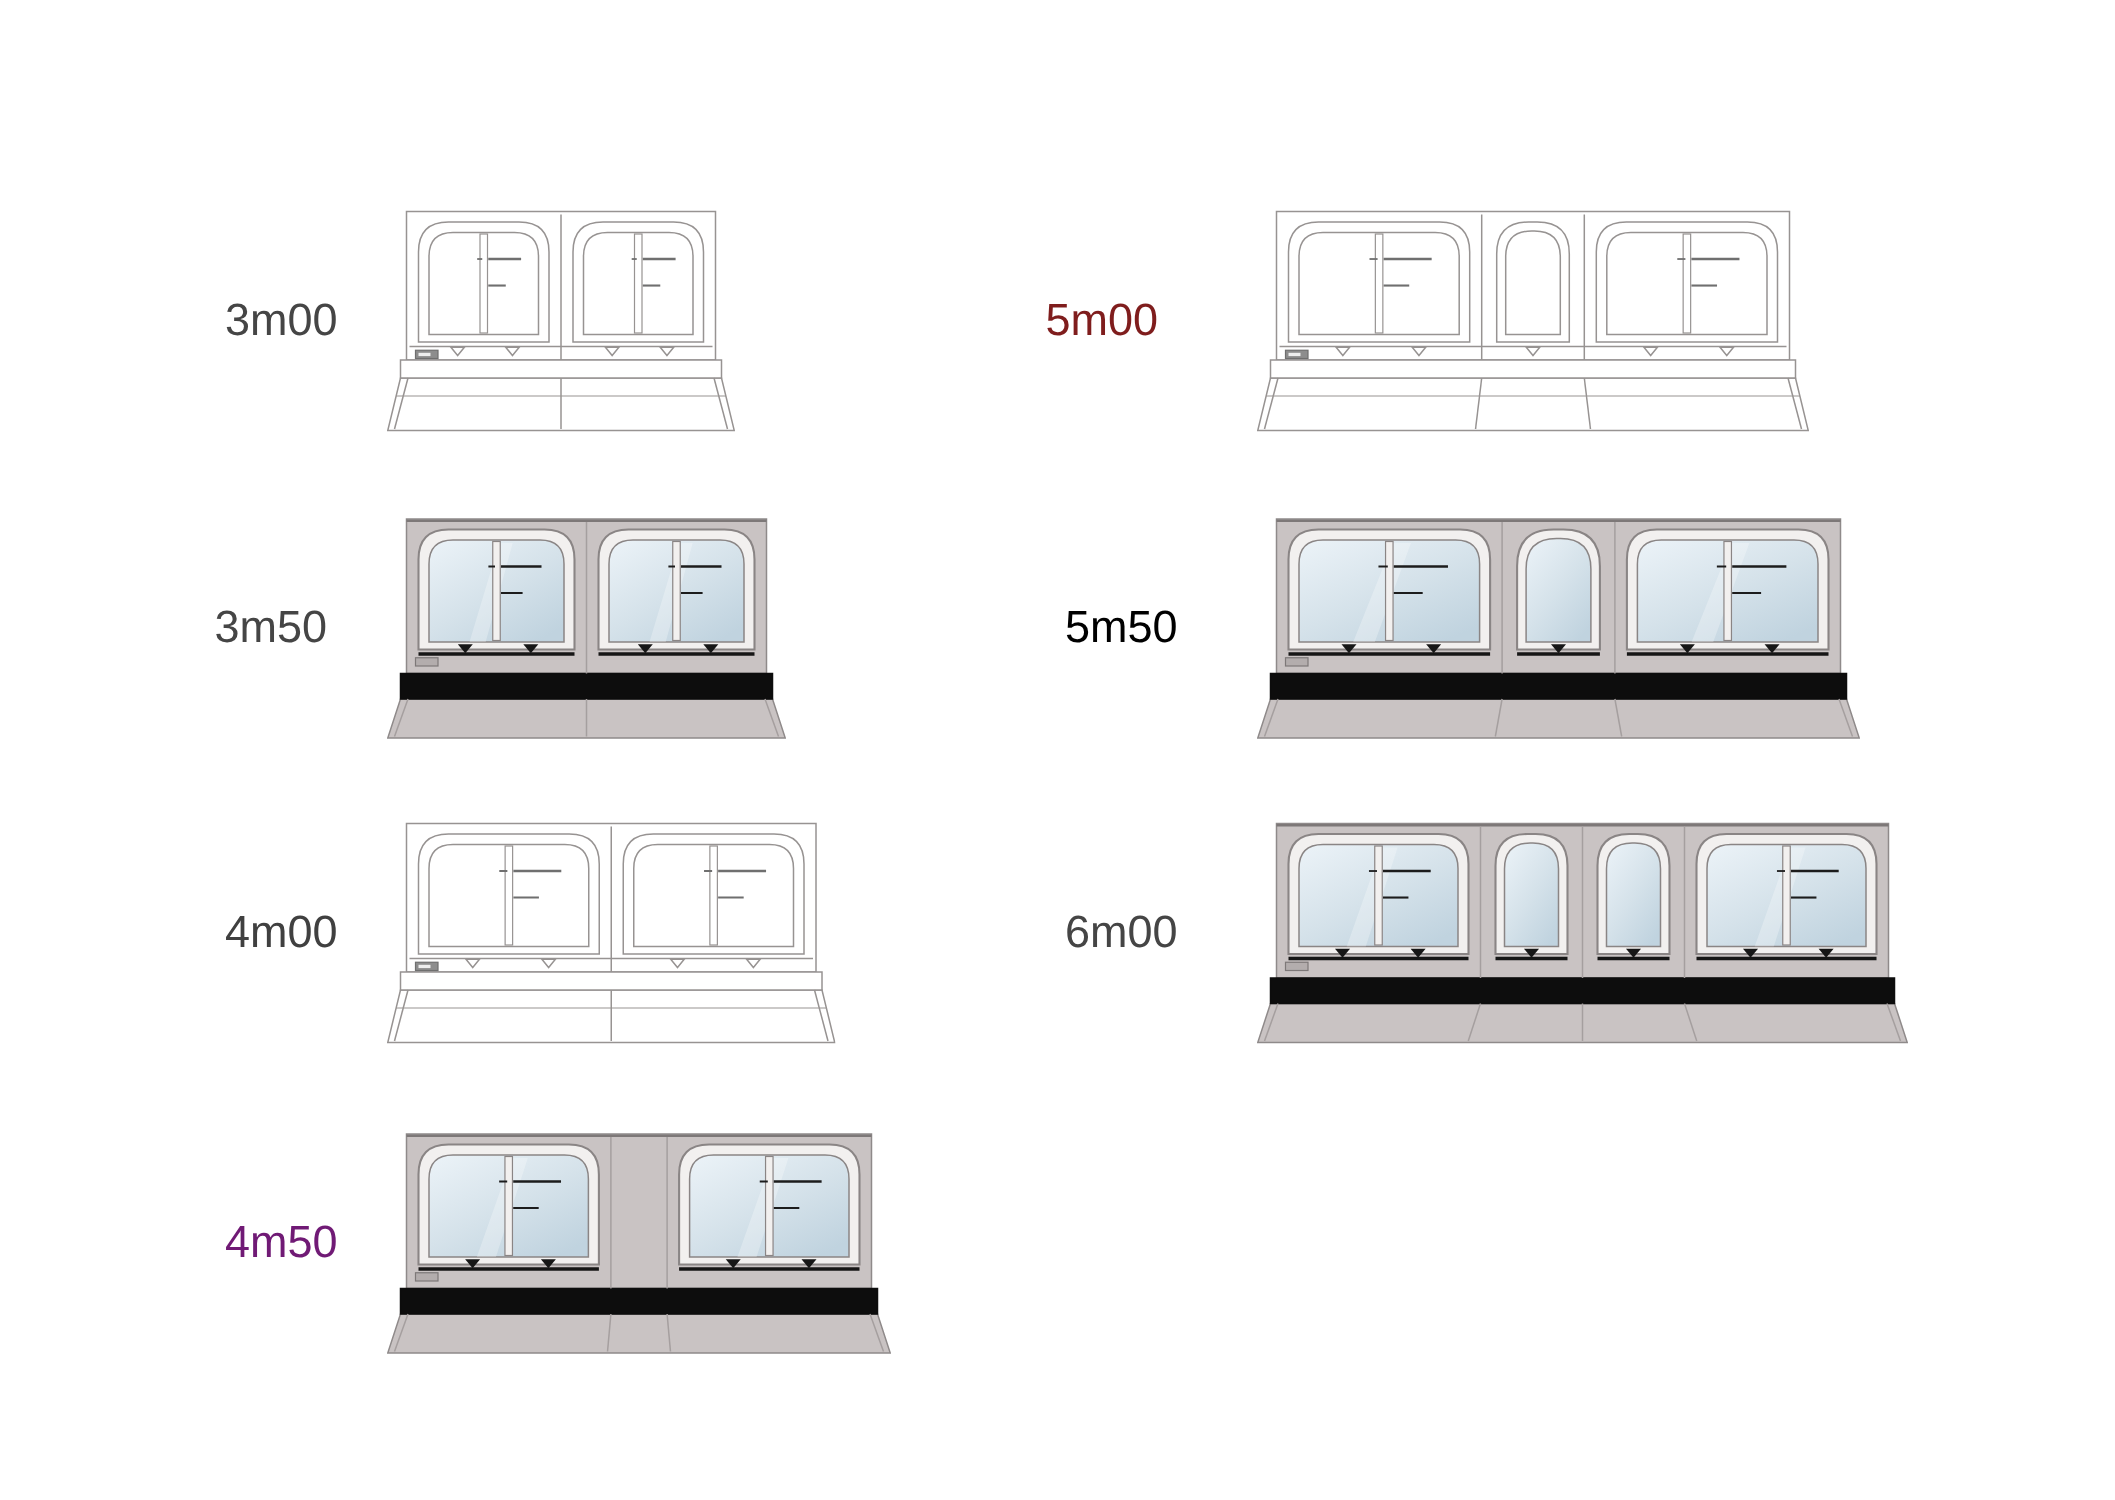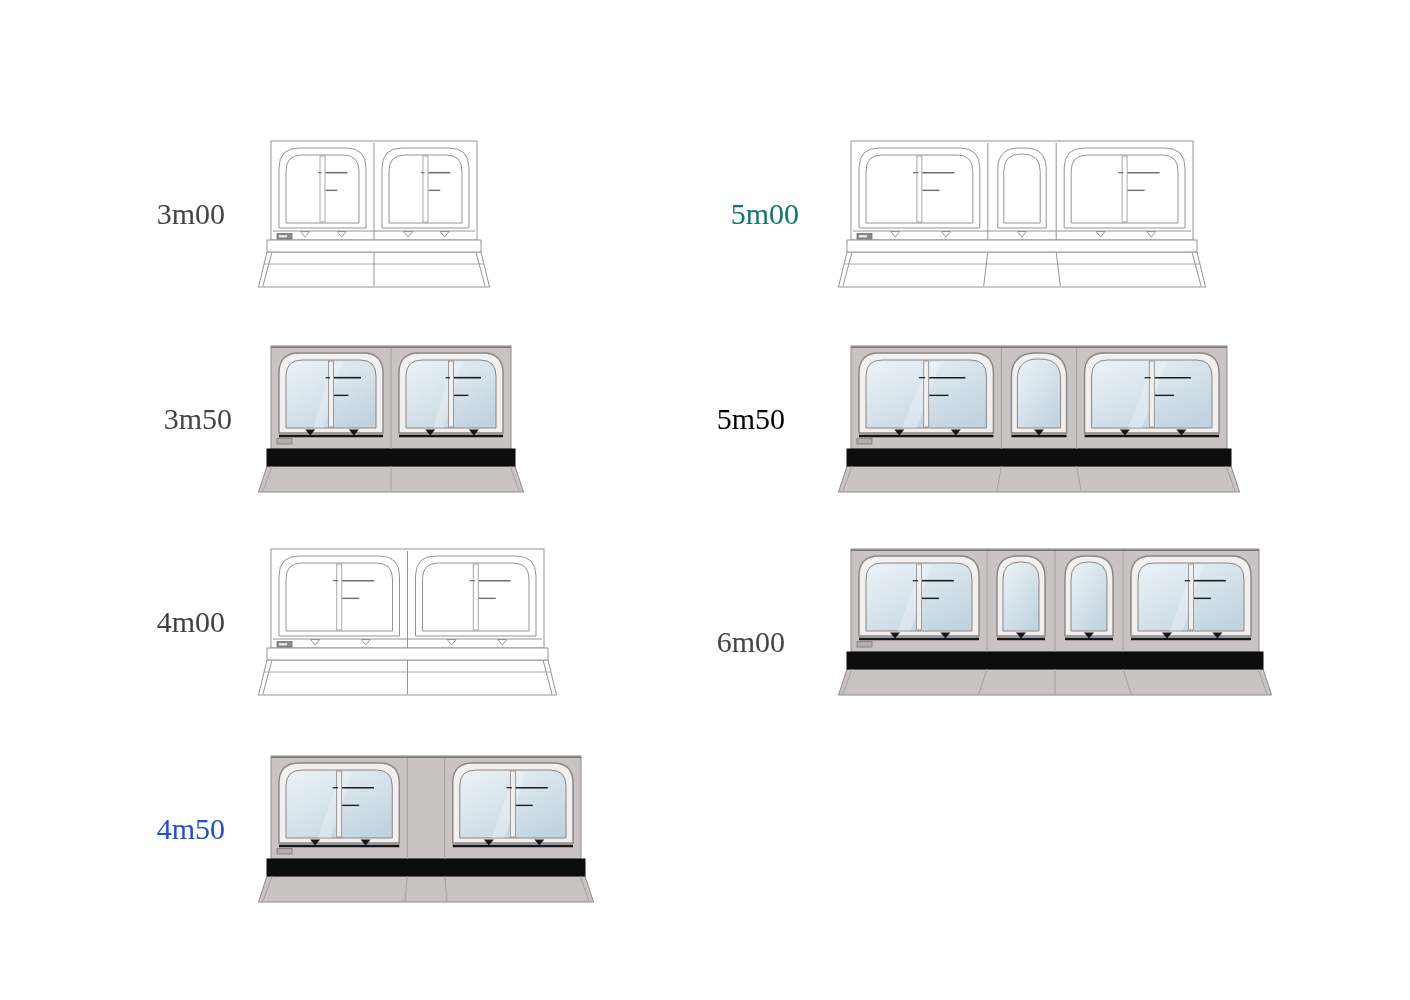--- a/index.html
+++ b/index.html
@@ -13,21 +13,20 @@
   }
   .stage { position: absolute; inset: 0; }
   .size-label {
     position: absolute;
     transform: translateY(-50%);
     font-size: 30px;
     color: #454545;
     width: 150px;
     text-align: right;
     white-space: nowrap;
-    font-family: Liberation Serif, serif;
   }
   .awning { position: absolute; }
   .awning svg { display: block; }
 </style>
 </head>
 <body>
 
 <div class="stage" id="stage">
     <div class="size-label" style="left: 75px; top: 214px; color: rgb(69, 69, 69);">3m00</div>
     <div class="awning" style="left: 258px; top: 140px;">
@@ -61,21 +60,21 @@
         <polygon points="145.6,91.5 154.6,91.5 150.1,97" fill="#ffffff" stroke="#979392" stroke-width="1"></polygon>
         <polygon points="182.14,91.5 191.14,91.5 186.64,97" fill="#ffffff" stroke="#979392" stroke-width="1"></polygon>
         <rect x="19" y="93.5" width="15" height="5.5" fill="#8d8d8d" stroke="#6f6f6f" stroke-width="0.8"></rect>
         <rect x="21" y="95.2" width="8" height="2.2" fill="#ffffff" opacity="0.85"></rect>
         <line x1="116" y1="112" x2="116" y2="146" stroke="#979392" stroke-width="1"></line>
         <line x1="14" y1="112" x2="5" y2="146" stroke="#979392" stroke-width="1"></line>
         <line x1="218" y1="112" x2="227" y2="146" stroke="#979392" stroke-width="1"></line>
         <line x1="6" y1="124" x2="226" y2="124" stroke="#979392" stroke-width="0.8"></line>
       </svg>
     </div>
-    <div class="size-label" style="left: 82px; top: 419px; color: rgb(69, 69, 69);">3m50</div>
+    <div class="size-label" style="left: 68px; top: 419px; color: rgb(69, 69, 69);">3m50</div>
     <div class="awning" style="left: 258px; top: 345px;">
       <svg width="266" height="150" viewBox="0 0 266 150">
         <defs>
           <linearGradient id="glass-3m50" x1="0" y1="0" x2="0.8" y2="1">
             <stop offset="0" stop-color="#ecf3f8"></stop>
             <stop offset="0.55" stop-color="#d5e2ea"></stop>
             <stop offset="1" stop-color="#c0d3df"></stop>
           </linearGradient>
         </defs>
         <polygon points="9,121 257,121 265.5,147 0.5,147" fill="#c9c3c3" stroke="#8f8a8a" stroke-width="1"></polygon>
@@ -141,21 +140,21 @@
         <polygon points="189.15,91.5 198.15,91.5 193.65,97" fill="#ffffff" stroke="#979392" stroke-width="1"></polygon>
         <polygon points="239.76,91.5 248.76,91.5 244.26,97" fill="#ffffff" stroke="#979392" stroke-width="1"></polygon>
         <rect x="19" y="93.5" width="15" height="5.5" fill="#8d8d8d" stroke="#6f6f6f" stroke-width="0.8"></rect>
         <rect x="21" y="95.2" width="8" height="2.2" fill="#ffffff" opacity="0.85"></rect>
         <line x1="149.5" y1="112" x2="149.5" y2="146" stroke="#979392" stroke-width="1"></line>
         <line x1="14" y1="112" x2="5" y2="146" stroke="#979392" stroke-width="1"></line>
         <line x1="285" y1="112" x2="294" y2="146" stroke="#979392" stroke-width="1"></line>
         <line x1="6" y1="124" x2="293" y2="124" stroke="#979392" stroke-width="0.8"></line>
       </svg>
     </div>
-    <div class="size-label" style="left: 75px; top: 829px; color: #1d4ed8;">4m50</div>
+    <div class="size-label" style="left: 75px; top: 829px; color: #701a75;">4m50</div>
     <div class="awning" style="left: 258px; top: 755px;">
       <svg width="336" height="150" viewBox="0 0 336 150">
         <defs>
           <linearGradient id="glass-4m50" x1="0" y1="0" x2="0.8" y2="1">
             <stop offset="0" stop-color="#ecf3f8"></stop>
             <stop offset="0.55" stop-color="#d5e2ea"></stop>
             <stop offset="1" stop-color="#c0d3df"></stop>
           </linearGradient>
         </defs>
         <polygon points="9,121 327,121 335.5,147 0.5,147" fill="#c9c3c3" stroke="#8f8a8a" stroke-width="1"></polygon>
@@ -184,21 +183,21 @@
         <line x1="194.73626373626374" y1="91" x2="315" y2="91" stroke="#161616" stroke-width="2.4"></line>
         <polygon points="225.81538461538463,84.5 235.81538461538463,84.5 230.81538461538463,90.5" fill="#161616"></polygon>
         <polygon points="276.32615384615383,84.5 286.32615384615383,84.5 281.32615384615383,90.5" fill="#161616"></polygon>
         <rect x="19" y="93.5" width="15" height="5.5" fill="#b3adad" stroke="#7d7878" stroke-width="0.8"></rect>
         <line x1="149.26373626373626" y1="121" x2="147.01538461538462" y2="146" stroke="#a59f9f" stroke-width="1"></line>
         <line x1="186.73626373626374" y1="121" x2="188.98461538461538" y2="146" stroke="#a59f9f" stroke-width="1"></line>
         <line x1="14" y1="121" x2="5" y2="146" stroke="#a59f9f" stroke-width="1"></line>
         <line x1="322" y1="121" x2="331" y2="146" stroke="#a59f9f" stroke-width="1"></line>
       </svg>
     </div>
-    <div class="size-label" style="left: 649px; top: 214px; color: #0f766e;">5m00</div>
+    <div class="size-label" style="left: 622px; top: 214px; color: #7f1d1d;">5m00</div>
     <div class="awning" style="left: 838px; top: 140px;">
       <svg width="368" height="150" viewBox="0 0 368 150">
         <defs>
           <linearGradient id="glass-5m00" x1="0" y1="0" x2="0.8" y2="1">
             <stop offset="0" stop-color="#ecf3f8"></stop>
             <stop offset="0.55" stop-color="#d5e2ea"></stop>
             <stop offset="1" stop-color="#c0d3df"></stop>
           </linearGradient>
         </defs>
         <polygon points="9,112 359,112 367.5,147 0.5,147" fill="#ffffff" stroke="#979392" stroke-width="1"></polygon>
@@ -275,21 +274,21 @@
         <line x1="246.60000000000002" y1="91" x2="381" y2="91" stroke="#161616" stroke-width="2.4"></line>
         <polygon points="281.92,84.5 291.92,84.5 286.92,90.5" fill="#161616"></polygon>
         <polygon points="338.36800000000005,84.5 348.36800000000005,84.5 343.36800000000005,90.5" fill="#161616"></polygon>
         <rect x="19" y="93.5" width="15" height="5.5" fill="#b3adad" stroke="#7d7878" stroke-width="0.8"></rect>
         <line x1="163.4" y1="121" x2="158.888" y2="146" stroke="#a59f9f" stroke-width="1"></line>
         <line x1="238.60000000000002" y1="121" x2="243.11200000000002" y2="146" stroke="#a59f9f" stroke-width="1"></line>
         <line x1="14" y1="121" x2="5" y2="146" stroke="#a59f9f" stroke-width="1"></line>
         <line x1="388" y1="121" x2="397" y2="146" stroke="#a59f9f" stroke-width="1"></line>
       </svg>
     </div>
-    <div class="size-label" style="left: 635px; top: 642px; color: rgb(69, 69, 69);">6m00</div>
+    <div class="size-label" style="left: 635px; top: 622px; color: rgb(69, 69, 69);">6m00</div>
     <div class="awning" style="left: 838px; top: 548px;">
       <svg width="434" height="150" viewBox="0 0 434 150">
         <defs>
           <linearGradient id="glass-6m00" x1="0" y1="0" x2="0.8" y2="1">
             <stop offset="0" stop-color="#ecf3f8"></stop>
             <stop offset="0.55" stop-color="#d5e2ea"></stop>
             <stop offset="1" stop-color="#c0d3df"></stop>
           </linearGradient>
         </defs>
         <polygon points="9,121 425,121 433.5,147 0.5,147" fill="#c9c3c3" stroke="#8f8a8a" stroke-width="1"></polygon>

